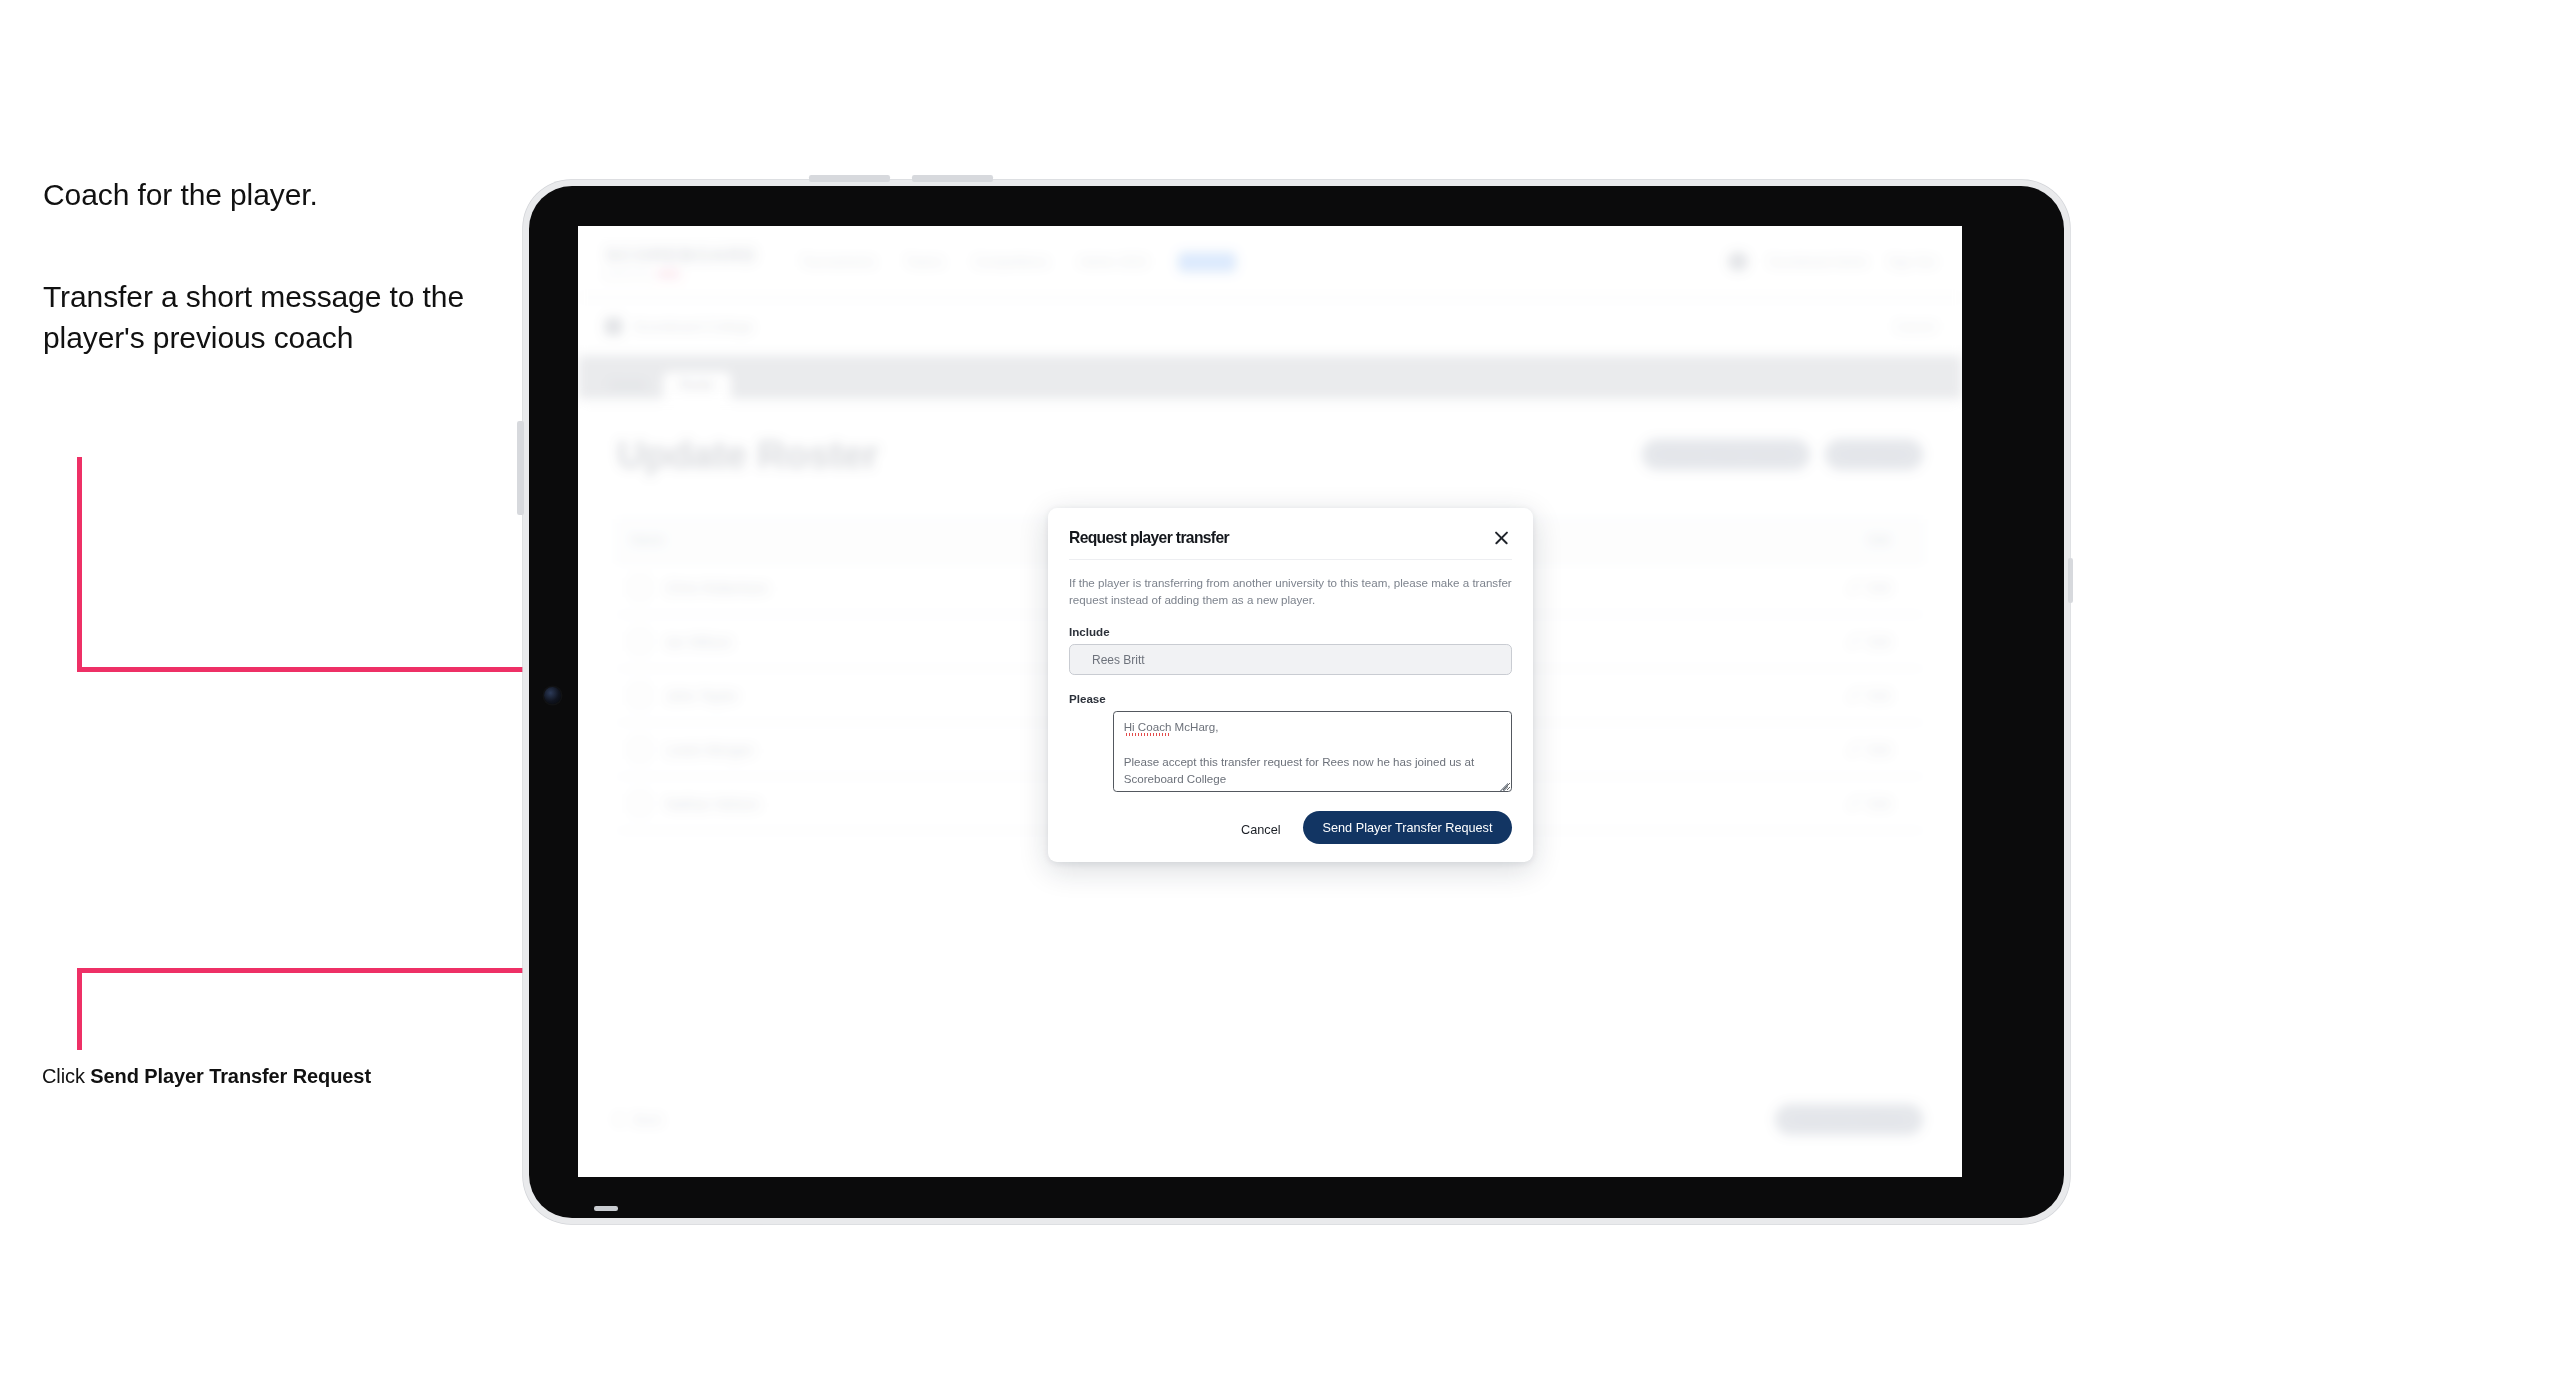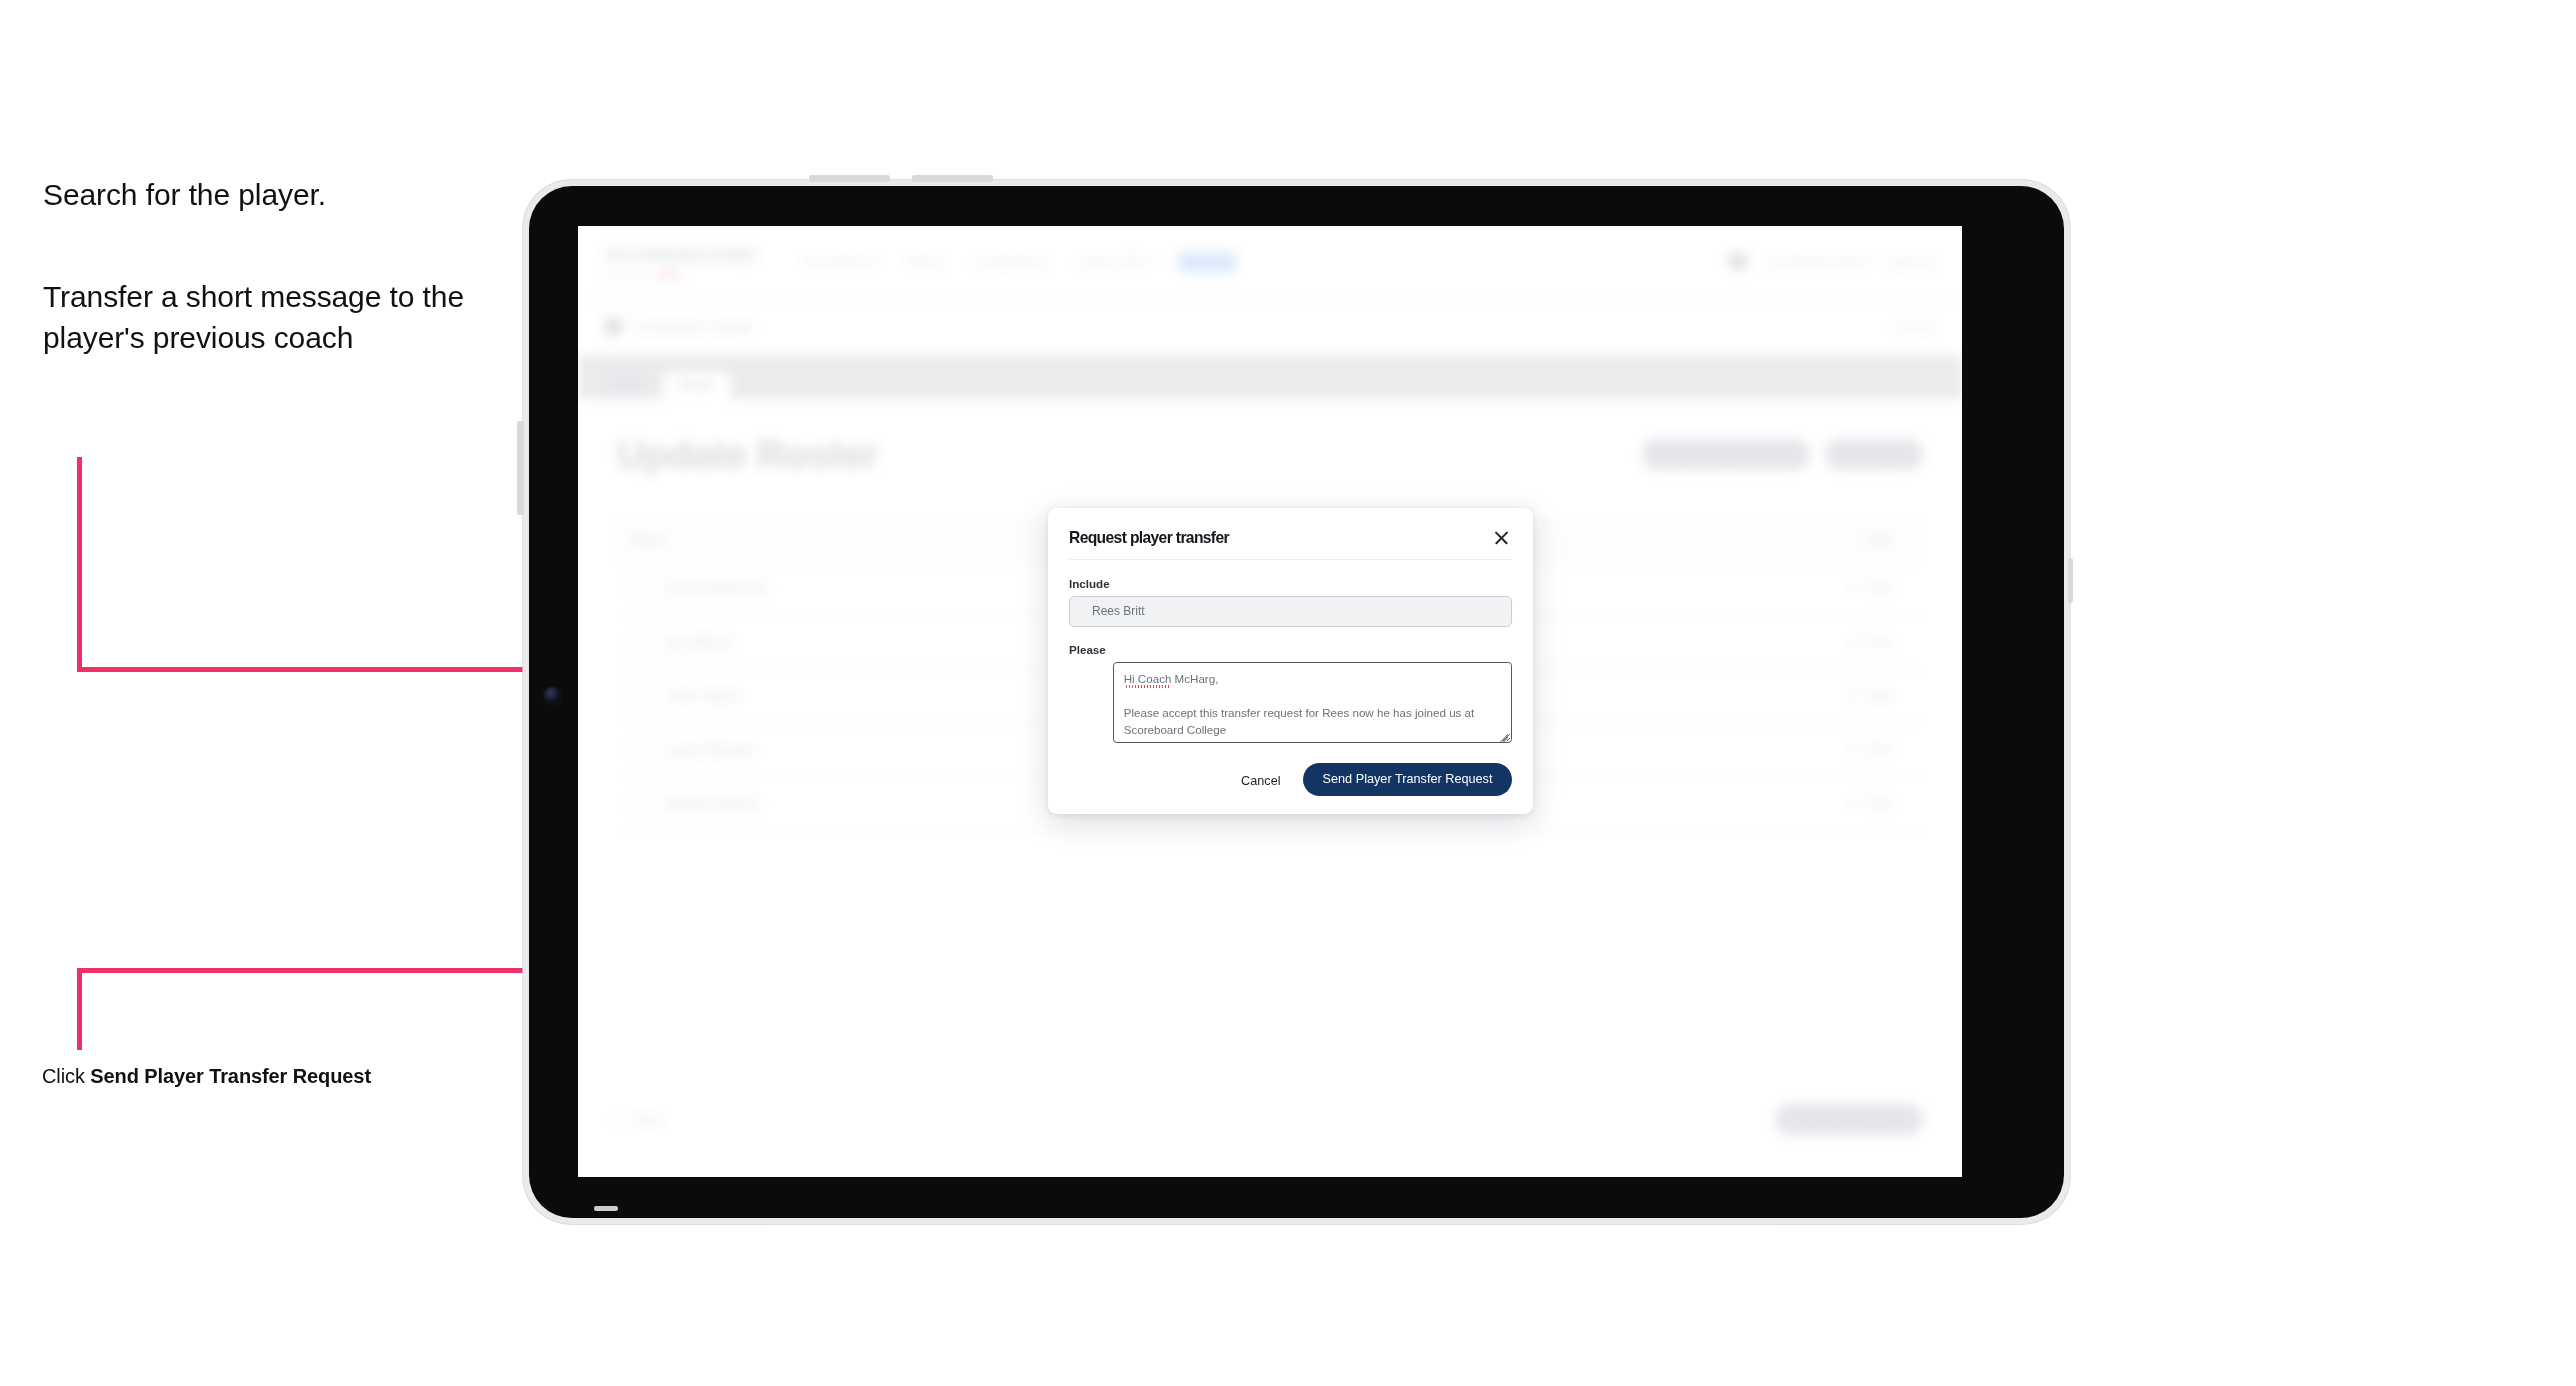--- a/index.html
+++ b/index.html
@@ -554,21 +554,21 @@
     padding: 0 19.5px;
     font-size: 12.7px;
     font-family: "Liberation Sans", sans-serif;
     cursor: pointer;
     white-space: nowrap;
   }
 </style>
 </head>
 <body>
 
-<div class="annot" id="annot-top-1">Search for the player.</div>
+<div class="annot" id="annot-top-1">Coach for the player.</div>
 
 <div class="annot" id="annot-top-2">Transfer a short message to the player's previous coach</div>
 
 <div class="annot" id="annot-bottom">
   <span>Click </span><span class="strong">Send Player Transfer Request</span>
 </div>
 
 <div class="pink-line" id="line-top-vert"></div>
 <div class="pink-line" id="line-top-horz"></div>
 <div id="arrow-right">
@@ -703,20 +703,21 @@
   </div>
 
   <div id="modal-scrim"></div>
 
   <div id="modal">
     <div id="modal-header">
       <div id="modal-title">Request player transfer</div>
       <div id="modal-close"></div>
     </div>
 
+    <div id="modal-desc">If the player is transferring from another university to this team, please make a transfer request instead of adding them as a new player.</div>
 
     <div class="field-label">Include</div>
     <input id="player-input" type="text" readonly="" value="Rees Britt" style="">
 
     <div class="field-label">Please</div>
     <div id="message-wrap">
       <textarea id="message-input" placeholder="Add a message for the coach" style="">Hi Coach McHarg,
 
 Please accept this transfer request for Rees now he has joined us at Scoreboard College</textarea>
       <div id="squiggle"></div>

